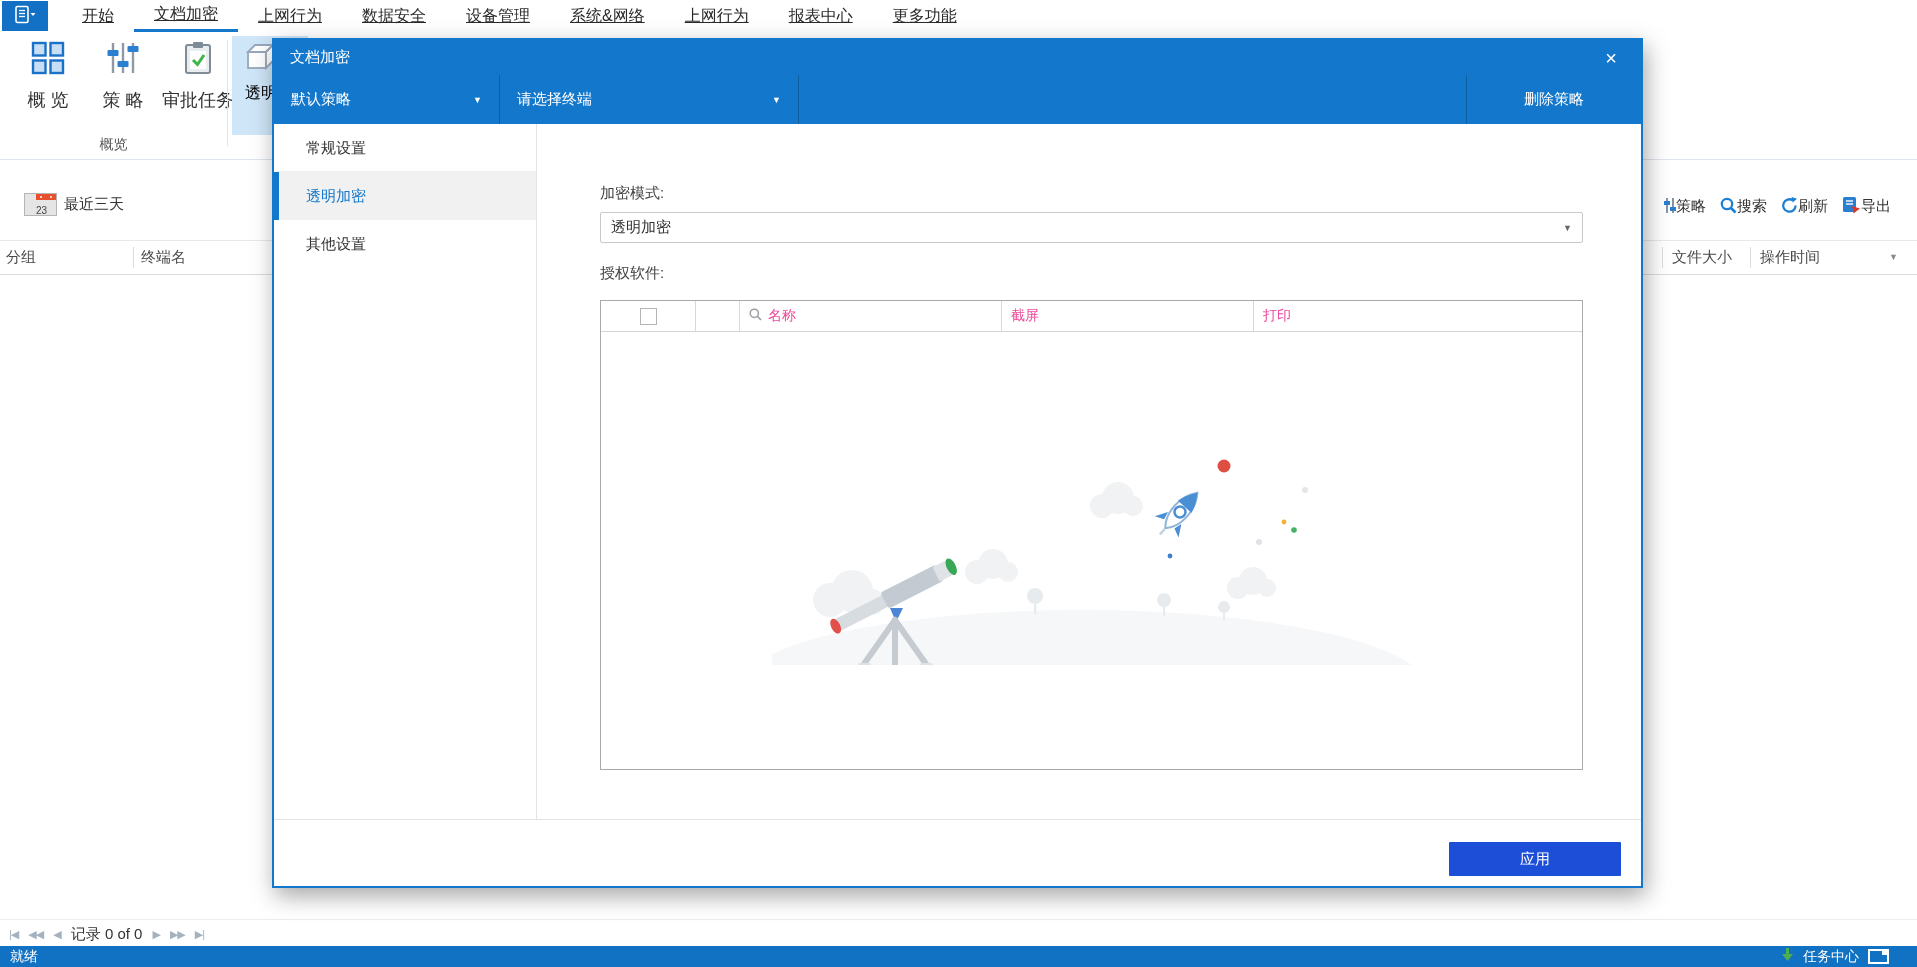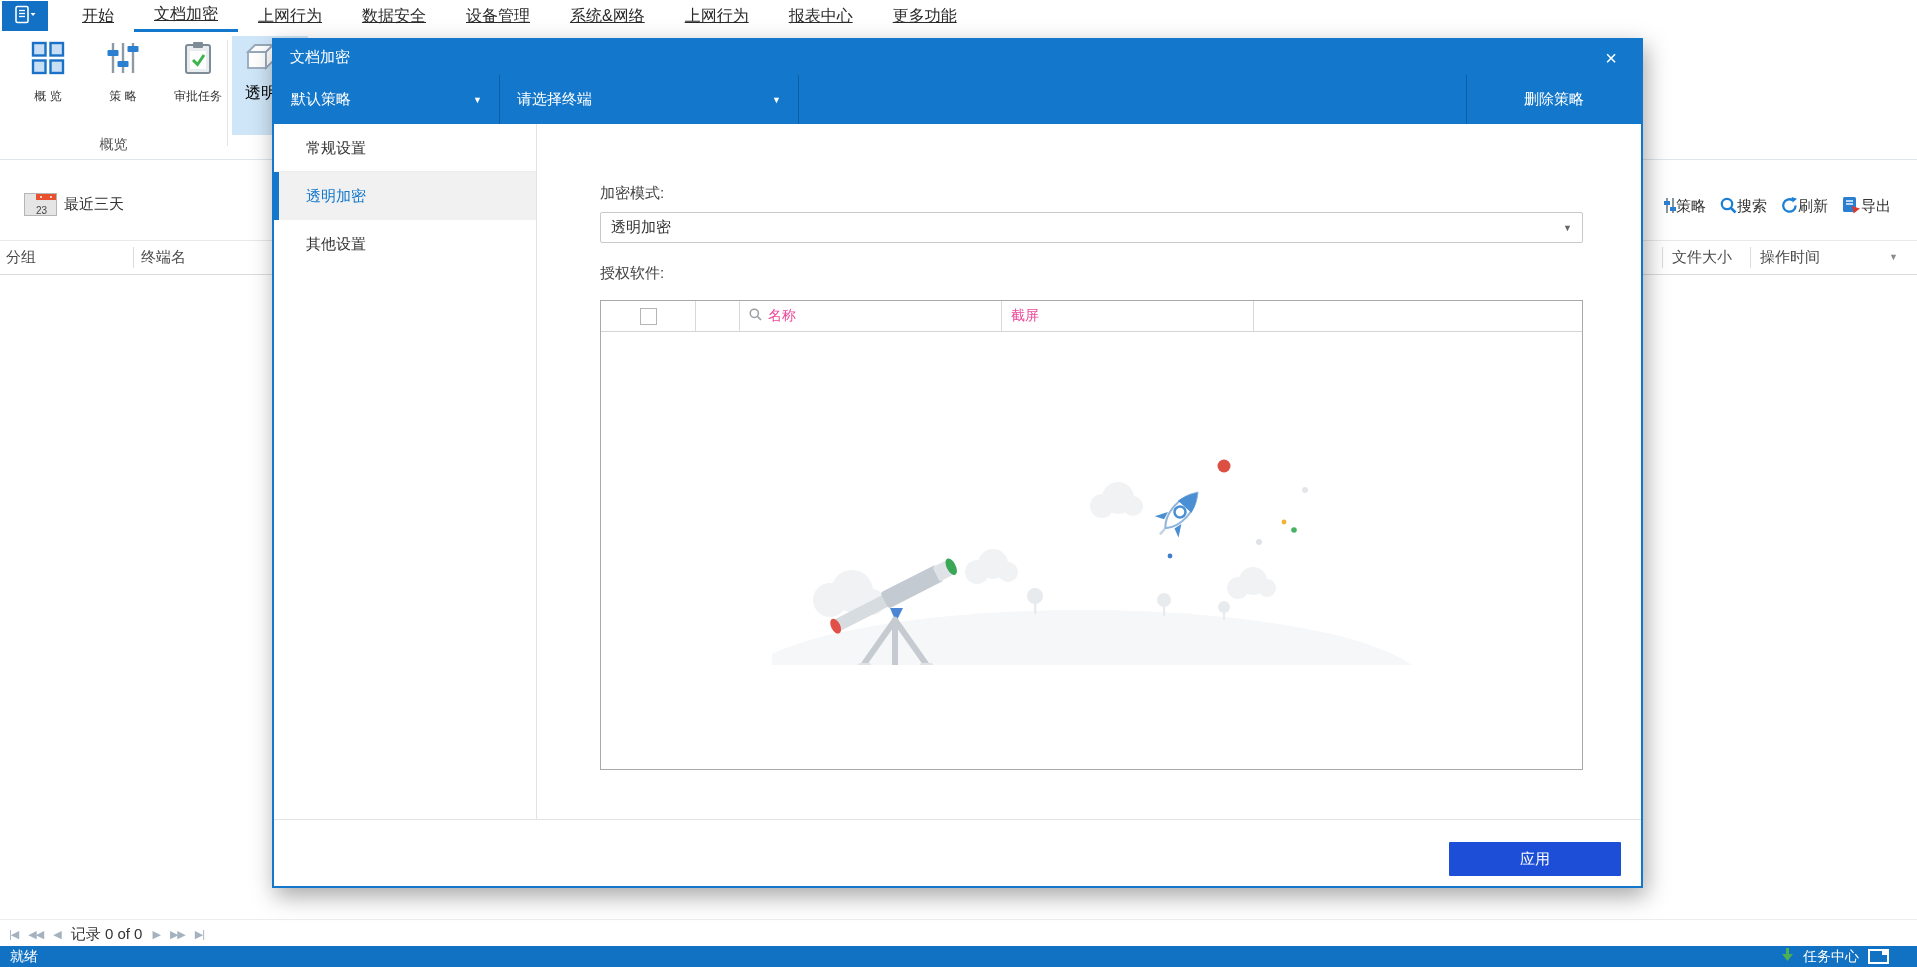--- a/index.html
+++ b/index.html
@@ -10,21 +10,21 @@
   .menubar{position:absolute;top:0;left:0;right:0;height:32px;background:#fff;border-bottom:1px solid #ececec;}
   .app-btn{position:absolute;left:2px;top:1px;width:46px;height:30px;background:#1270c5;display:flex;
            align-items:center;justify-content:center;cursor:pointer;}
   .tabs{position:absolute;left:62px;top:0;height:32px;display:flex;}
   .tab{padding:0 20px;height:32px;display:flex;align-items:center;font-size:16px;color:#2b2b2b;cursor:pointer;box-sizing:border-box;text-decoration:underline;}
   .tab.active{border-bottom:3px solid #1377cb;}
 
   
   .ribbon{position:absolute;top:32px;left:0;right:0;height:127px;background:#fff;border-bottom:1px solid #dfe5ec;}
   .rb{position:absolute;top:4px;display:flex;flex-direction:column;align-items:center;padding-top:5px;cursor:pointer;}
-  .rb .rb-lbl{font-size:12px;color:#333;margin-top:9px;white-space:nowrap;}
+  .rb .rb-lbl{font-size:18px;color:#333;margin-top:9px;white-space:nowrap;}
   .rb-sep{position:absolute;left:227px;top:8px;width:1px;height:106px;background:#e4e4e4;}
   .rb-group{position:absolute;left:0;width:227px;top:104px;text-align:center;font-size:14px;color:#555;}
   .rb-partial{position:absolute;left:232px;top:4px;width:76px;height:99px;background:#cfe6f8;overflow:hidden;
               display:flex;flex-direction:column;align-items:flex-start;padding:6px 0 0 13px;box-sizing:border-box;cursor:pointer;}
   .rb-partial .rb-lbl{margin-top:7px;}
 
   
   .date-filter{position:absolute;top:193px;left:24px;display:flex;align-items:center;gap:7px;cursor:pointer;}
   .cal{width:33px;height:23px;border:1px solid #b5b5b5;background:#e5e5e5;box-sizing:border-box;padding-left:11px;}
   .cal-band{height:6px;background:#e8502e;display:flex;justify-content:space-around;align-items:center;}
@@ -311,20 +311,23 @@
                 <svg width="13" height="13" viewBox="0 0 13 13">
                   <circle cx="5.3" cy="5.3" r="4.1" fill="none" stroke="#9aa0a6" stroke-width="1.5"></circle>
                   <line x1="8.5" y1="8.5" x2="12" y2="12" stroke="#9aa0a6" stroke-width="1.7"></line>
                 </svg>
               </span>
               <span>名称</span>
             </div>
             <div class="swc" style="width:252px;">
               <span>截屏</span>
             </div>
+            <div class="swc last">
+              <span>打印</span>
+            </div>
           </div>
 
           <div class="sw-body">
             <span class="illus">
               <svg width="640" height="215" viewBox="0 0 640 215">
 
                 <ellipse cx="310" cy="238" rx="345" ry="78" fill="#f6f7f8"></ellipse>
 
                 <g fill="#f0f2f4">
                   <circle cx="58" cy="150" r="17"></circle>

